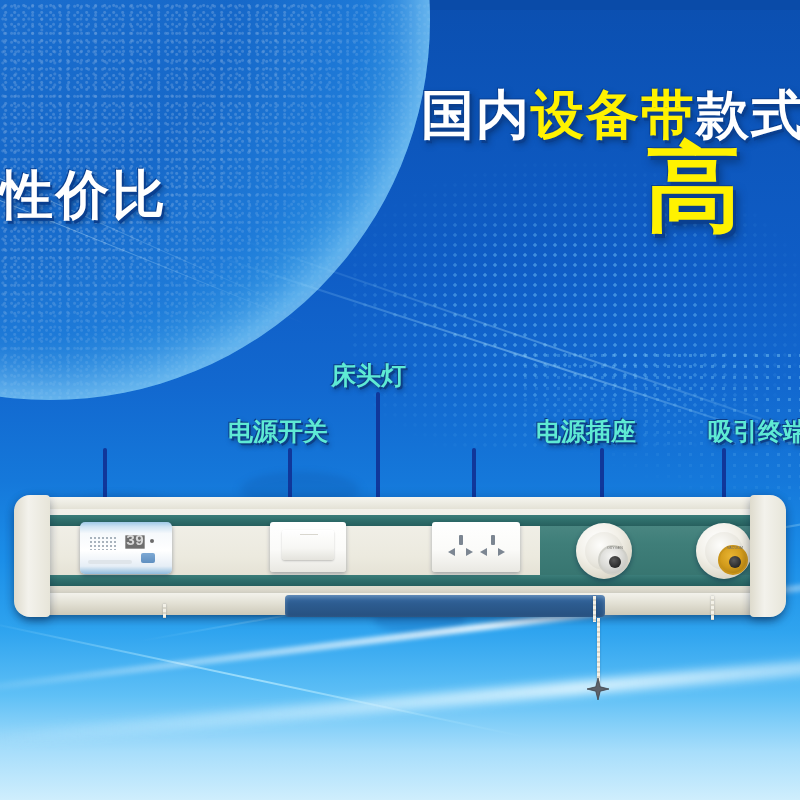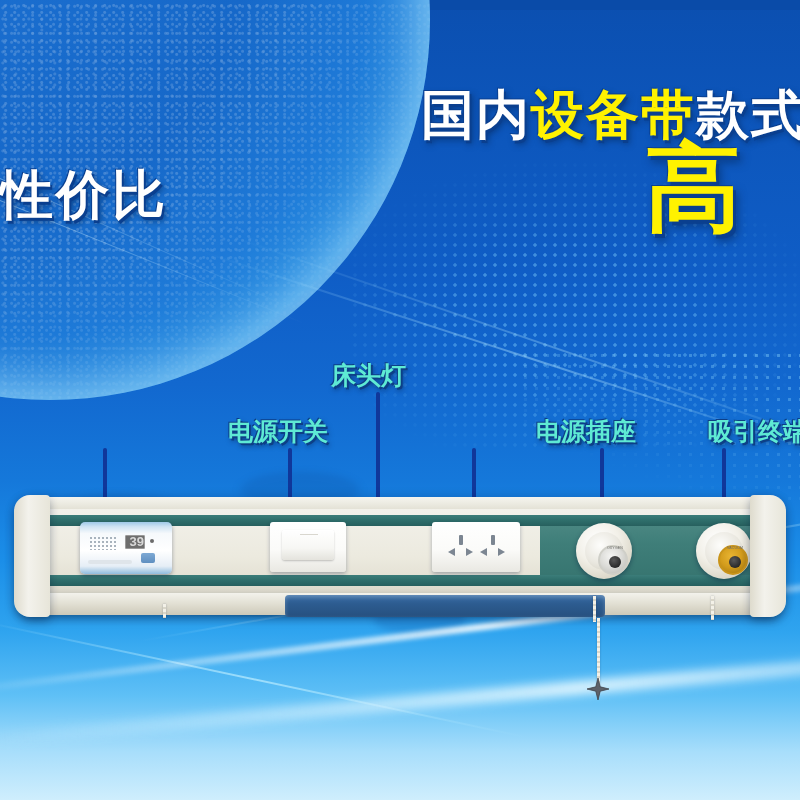--- a/index.html
+++ b/index.html
@@ -200,22 +200,22 @@
     box-shadow:0 2px 4px rgba(0,20,55,.35);
   }
   .ic-grille{
     position:absolute;left:9px;top:14px;width:28px;height:14px;
     background-image:radial-gradient(circle, #9aa6b2 .8px, transparent 1px);
     background-size:4px 4px;opacity:.85;
   }
   .ic-display{
     position:absolute;left:45px;top:13px;width:18px;height:12px;
     background:#6e6e6e;border:1px solid #9a9a9a;border-radius:1px;
-    color:#d8d8d8;font-size:13px;font-weight:bold;line-height:12px;text-align:right;
-    font-family:Liberation Sans, sans-serif;
+    color:#d8d8d8;font-size:15px;font-weight:bold;line-height:12px;text-align:right;
+    font-family:Liberation Mono, monospace;
   }
   .ic-led{
     position:absolute;left:70px;top:17px;width:4px;height:4px;border-radius:50%;
     background:#6b6b6b;
   }
   .ic-btn{
     position:absolute;left:61px;top:31px;width:14px;height:10px;border-radius:2px;
     background:linear-gradient(180deg,#7ea9d4 0%,#5f8fc0 100%);
   }
   .ic-slot{

